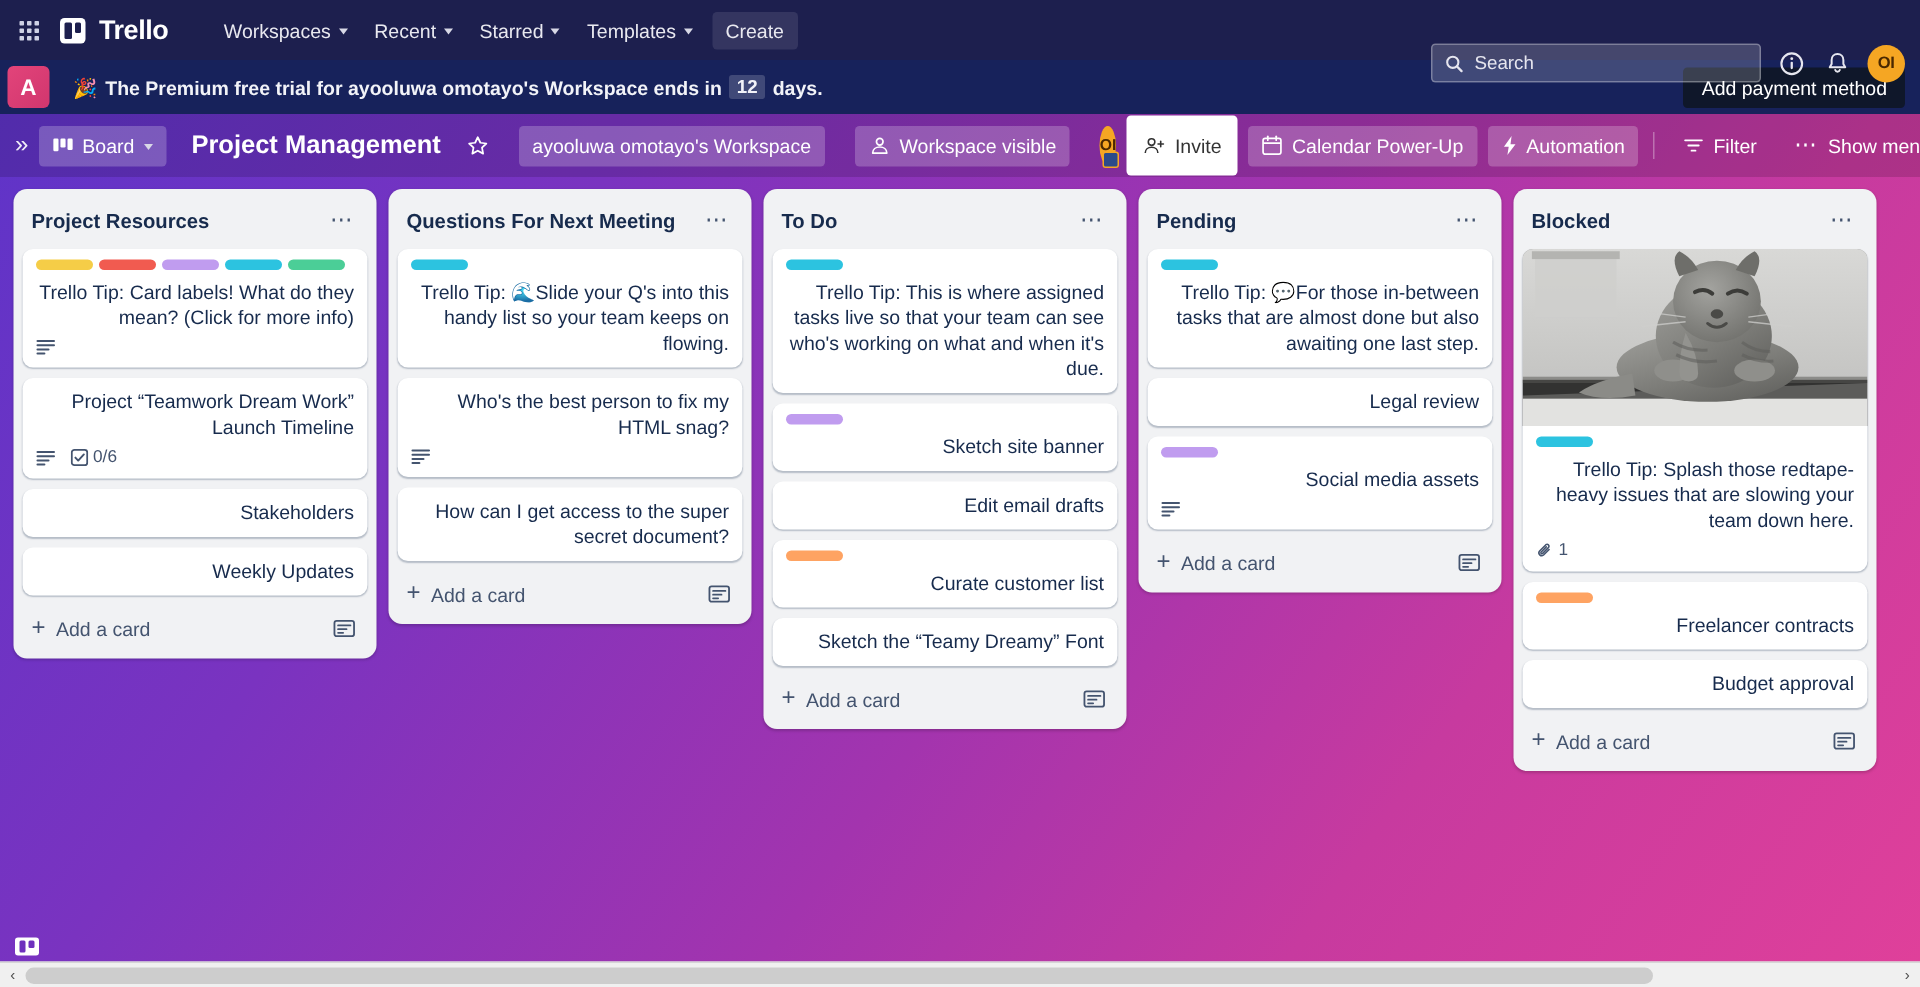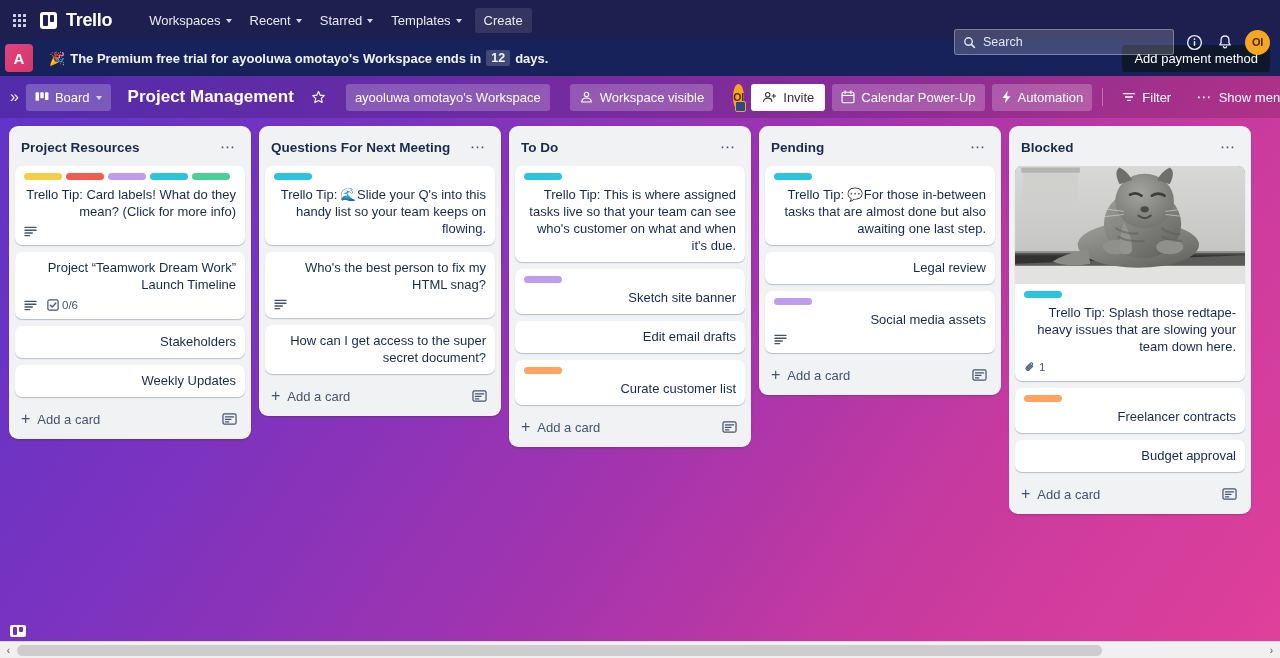--- a/index.html
+++ b/index.html
@@ -156,21 +156,21 @@
     border-radius: 3px; cursor: pointer;
   }
   .star-btn {
     width: 27px; height: 27px; border-radius: 3px;
     display: flex; align-items: center; justify-content: center;
     cursor: pointer; color: #fff;
   }
   .vdiv { width: 1px; height: 18px; background: rgba(255,255,255,0.32); margin: 0 3px; }
   .invite-btn {
     background: #fff; color: #333; font-size: 13px;
-    height: 27px; padding: 0 11px; border-radius: 3px;
+    height: 40px; padding: 0 11px; border-radius: 3px;
     display: flex; align-items: center; gap: 6px;
     cursor: pointer; white-space: nowrap;
   }
   .member-av {
     width: 26px; height: 26px; border-radius: 50%;
     background: #f5a623; color: #4a2800;
     font-size: 10.5px; font-weight: bold;
     display: flex; align-items: center; justify-content: center;
     cursor: pointer; position: relative;
   }
@@ -567,36 +567,39 @@
         <div class="list">
           <div class="list-header">
             <div class="list-title">To Do</div>
             <div class="list-menu">⋯</div>
           </div>
           <div class="cards">
             <div class="card">
               <div class="card-labels">
                 <span class="lbl" style="background:#2cc3e0"></span>
               </div>
-              <div class="card-title">Trello Tip: This is where assigned tasks live so that your team can see who's customer on what and when it's due.</div>
+              <div class="card-title">Trello Tip: This is where assigned tasks live so that your team can see who's working on what and when it's due.</div>
             </div>
             <div class="card">
               <div class="card-labels">
                 <span class="lbl" style="background:#c09cef"></span>
               </div>
               <div class="card-title">Sketch site banner</div>
             </div>
             <div class="card">
               <div class="card-title">Edit email drafts</div>
             </div>
             <div class="card">
               <div class="card-labels">
                 <span class="lbl" style="background:#fea362"></span>
               </div>
               <div class="card-title">Curate customer list</div>
+            </div>
+            <div class="card">
+              <div class="card-title">Sketch the “Teamy Dreamy” Font</div>
             </div>
           </div>
           <div class="add-card">
             <span class="plus">+</span>
             <span>Add a card</span>
             <span class="tmpl-icon">
               <svg width="15" height="14" viewBox="0 0 16 15">
                 <rect x="1" y="2" width="14" height="11" rx="1.6" fill="none" stroke="#44546f" stroke-width="1.3"></rect>
                 <line x1="3.6" y1="5.3" x2="12.4" y2="5.3" stroke="#44546f" stroke-width="1.3" stroke-linecap="round"></line>
                 <line x1="3.6" y1="8" x2="9.6" y2="8" stroke="#44546f" stroke-width="1.3" stroke-linecap="round"></line>

